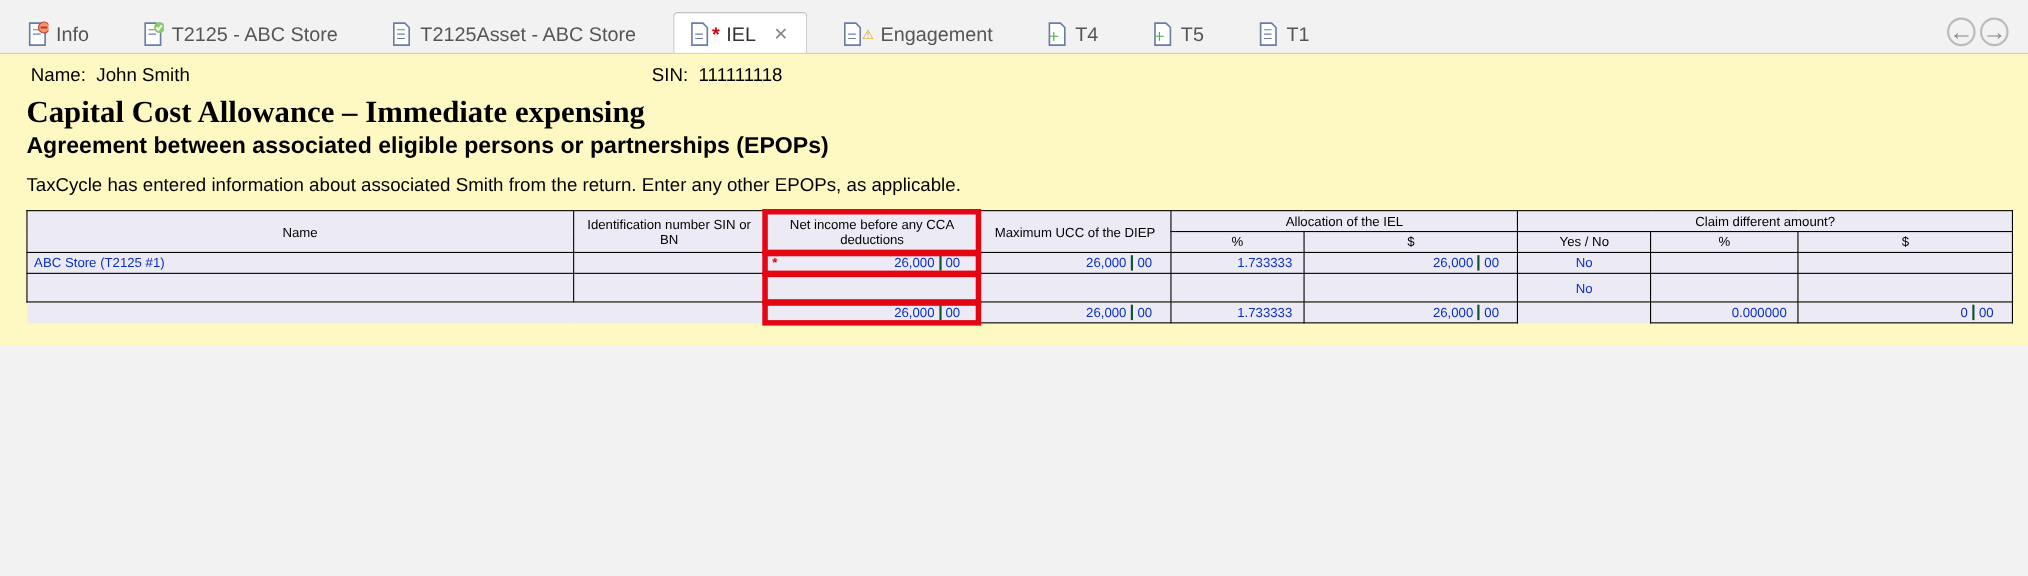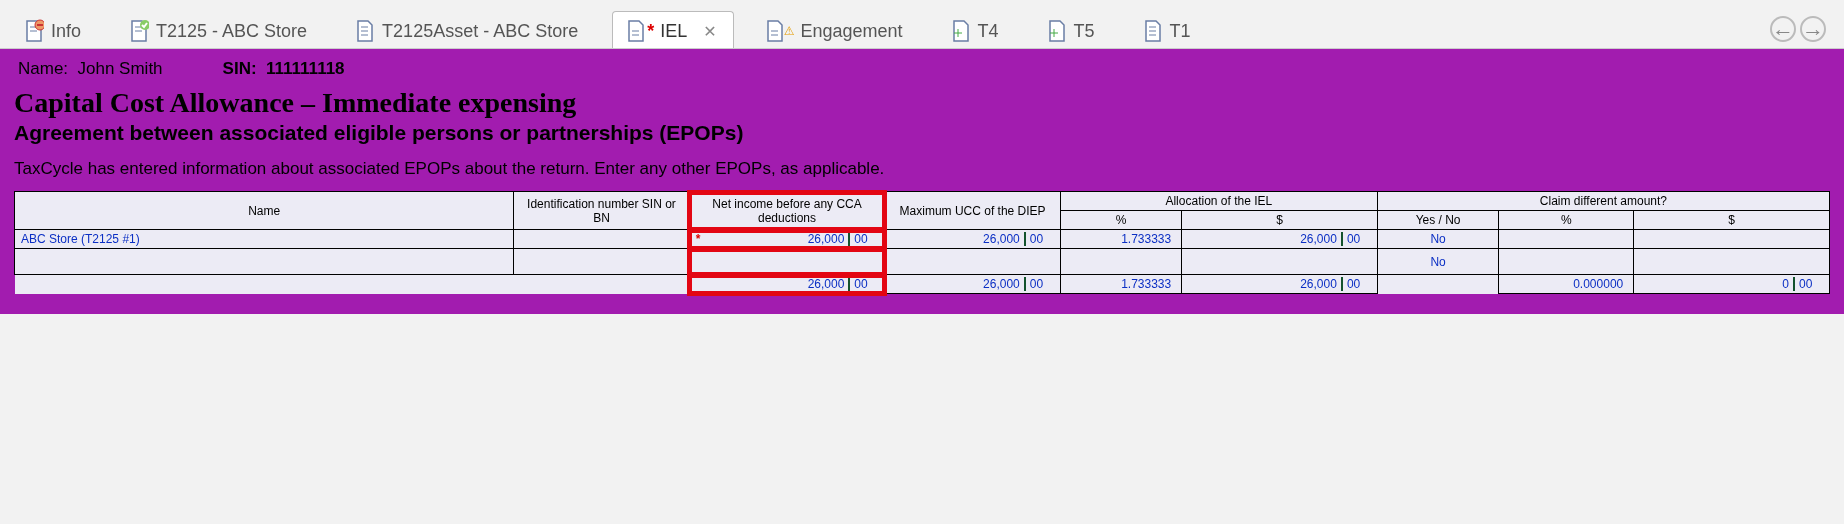--- a/index.html
+++ b/index.html
@@ -18,21 +18,21 @@
     .tab.active { background: #fff; border-color: #bbb; border-radius: 4px 4px 0 0; color: #333; }
     .tab .ico { width: 22px; height: 22px; display: inline-flex; align-items: center; justify-content: center; }
     .tab .star { color: #d00; font-weight: bold; margin-left: -6px; }
     .tab .warn { color: #e49b00; font-size: 12px; margin-left: -8px; }
     .tab .closex { color: #888; margin-left: 10px; font-size: 16px; }
     .spacer { flex: 1; }
     .navarrows { display: flex; gap: 4px; padding: 0 8px 6px 8px; color: #888; font-size: 22px; }
     .navarrows span { width: 26px; height: 26px; border: 2px solid #bbb; border-radius: 50%; display: inline-flex; align-items: center; justify-content: center; }
 
     
-    .sheet { background: #a21caf; padding: 6px 14px 20px 14px; border-top: 1px solid #ccc; min-height: calc(100% - 48px); }
+    .sheet { background: #fef9c3; padding: 6px 14px 20px 24px; border-top: 1px solid #ccc; min-height: calc(100% - 48px); }
     .nameline { display: flex; gap: 60px; padding: 4px 0 6px 4px; font-size: 17px; color: #000; }
     h1 { font-family: Liberation Serif, serif; font-size: 28px; font-weight: bold; margin: 2px 0 2px 0; }
     h2 { font-family: Arial, sans-serif; font-size: 21px; font-weight: bold; margin: 2px 0 14px 0; }
     h3 { font-family: Arial, sans-serif; font-size: 20px; font-weight: bold; margin: 0 0 2px 0; }
     .instr { font-size: 17px; margin-bottom: 12px; }
 
     
     table.grid { border-collapse: collapse; width: 100%; font-size: 12px; }
     table.grid th, table.grid td { border: 1px solid #000; padding: 2px 6px; text-align: center; background: #ecebf5; }
     table.grid th { font-weight: normal; }
@@ -154,26 +154,26 @@
   <div class="spacer"></div>
   <div class="navarrows">
     <span>←</span>
     <span>→</span>
   </div>
 </div>
 
 <div class="sheet">
   <div class="nameline">
     <span><span>Name:</span>&nbsp;&nbsp;<span>John Smith</span></span>
-    <span style="font-weight:bold;"><span>SIN:</span>&nbsp;&nbsp;<span>111111118</span></span>
+    <span style="margin-left:360px;"><span>SIN:</span>&nbsp;&nbsp;<span>111111118</span></span>
   </div>
 
   <h1>Capital Cost Allowance – Immediate expensing</h1>
   <h2>Agreement between associated eligible persons or partnerships (EPOPs)</h2>
-  <div class="instr">TaxCycle has entered information about associated EPOPs about the return. Enter any other EPOPs, as applicable.</div>
+  <div class="instr">TaxCycle has entered information about associated Smith from the return. Enter any other EPOPs, as applicable.</div>
 
   <table class="grid">
     <colgroup>
       <col style="width:370px">
       <col style="width:130px">
       <col style="width:145px">
       <col style="width:130px">
       <col style="width:90px">
       <col style="width:145px">
       <col style="width:90px">

